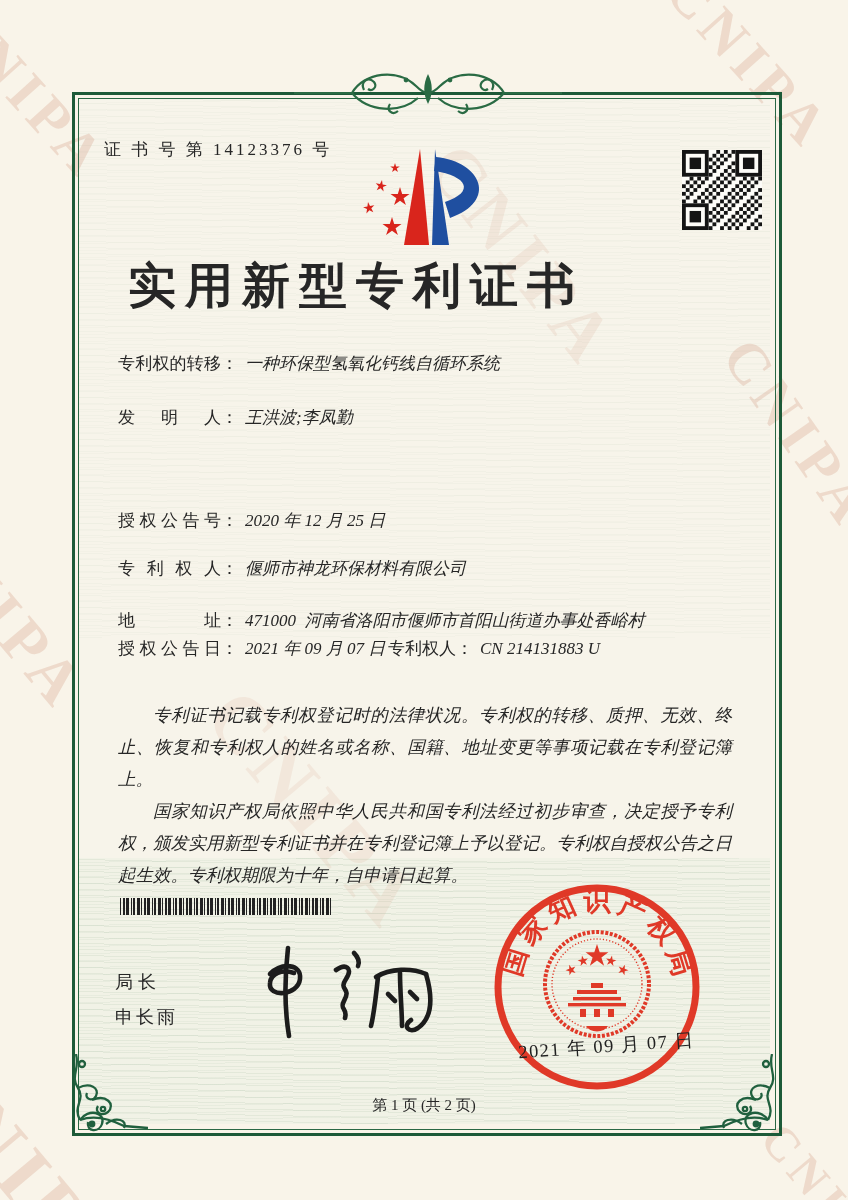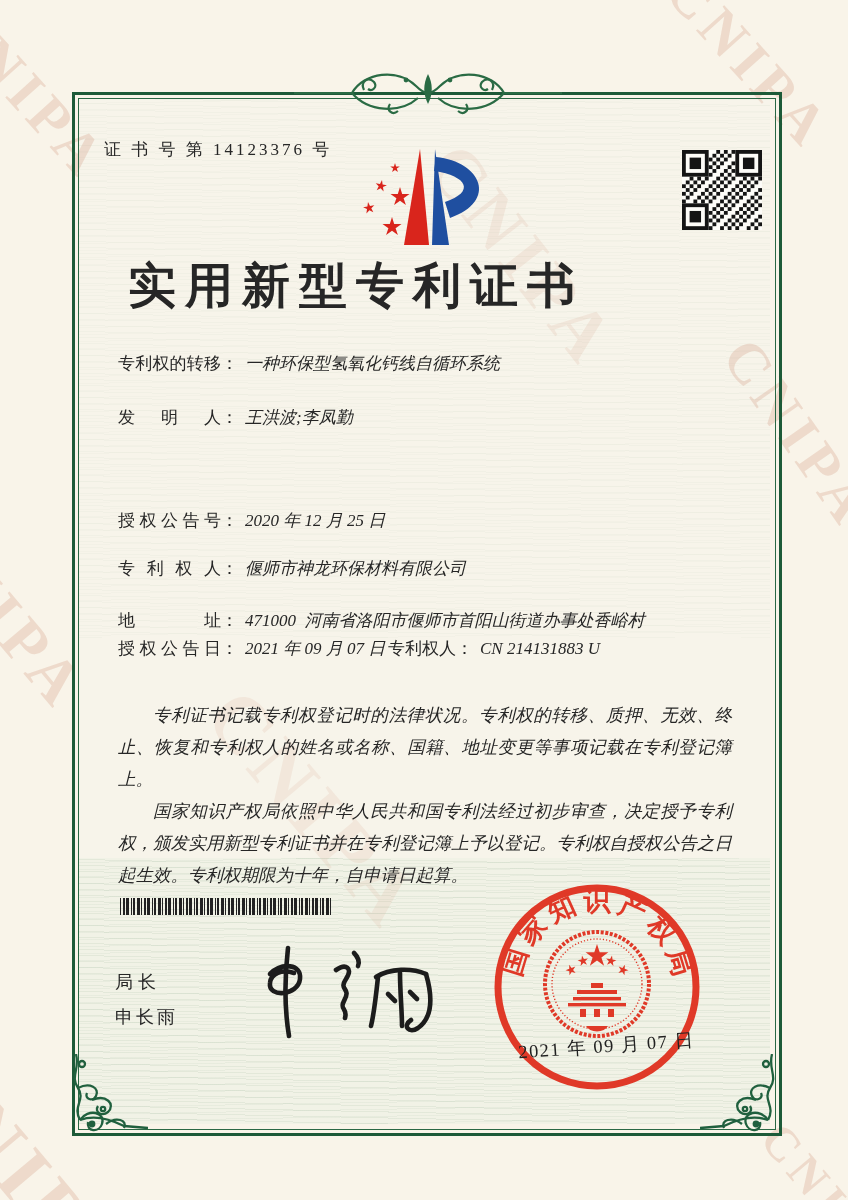--- a/index.html
+++ b/index.html
@@ -361,14 +361,15 @@
       <rect x="83" y="117" width="48" height="3.4"></rect>
       <rect x="78" y="123" width="58" height="3.4"></rect>
       <rect x="90" y="129" width="6" height="8"></rect>
         <rect x="104" y="129" width="6" height="8"></rect>
         <rect x="118" y="129" width="6" height="8"></rect>
       <path d="M96,146 a12,9 0 0 0 22,0 z"></path>
     </g>
   </svg>
   <div class="seal-date">2021 年 09 月 07 日</div>
 
+  <div class="page-info">第 1 页 (共 2 页)</div>
 
 </div>
 
 </body></html>

